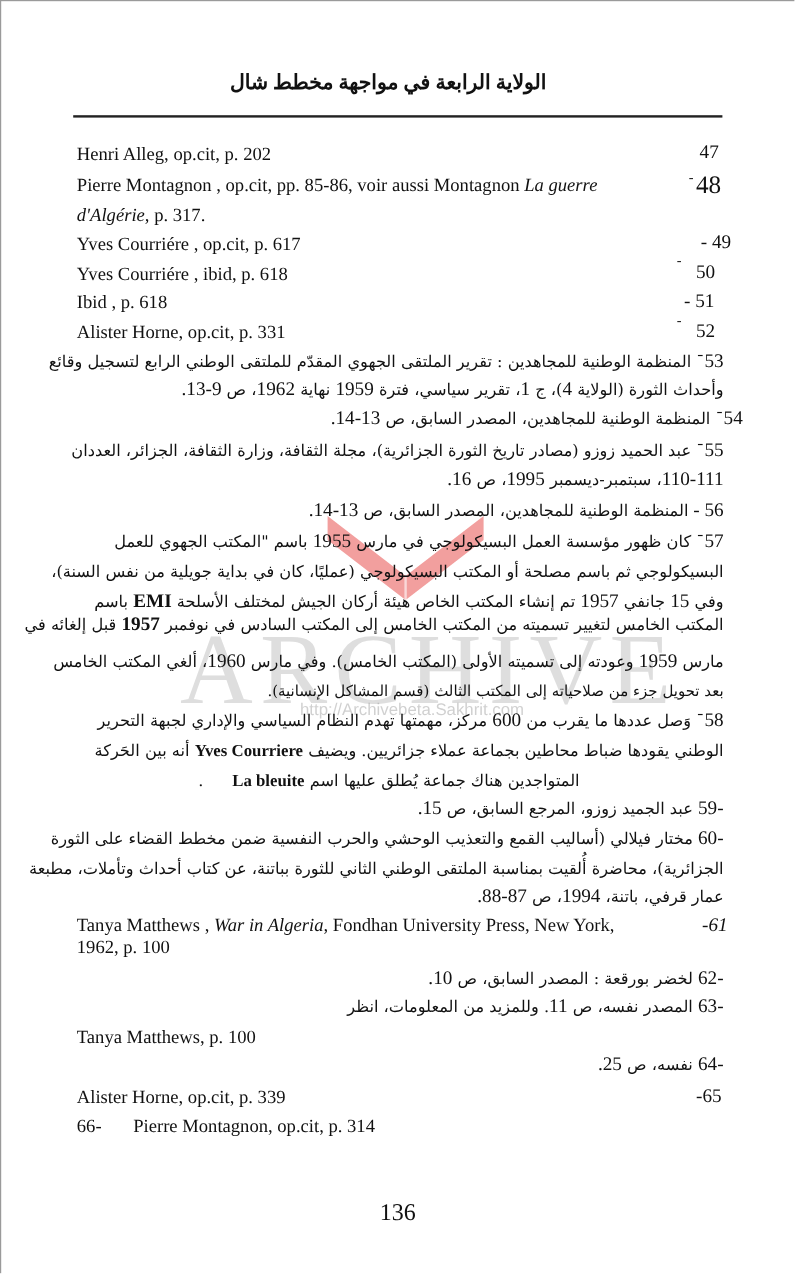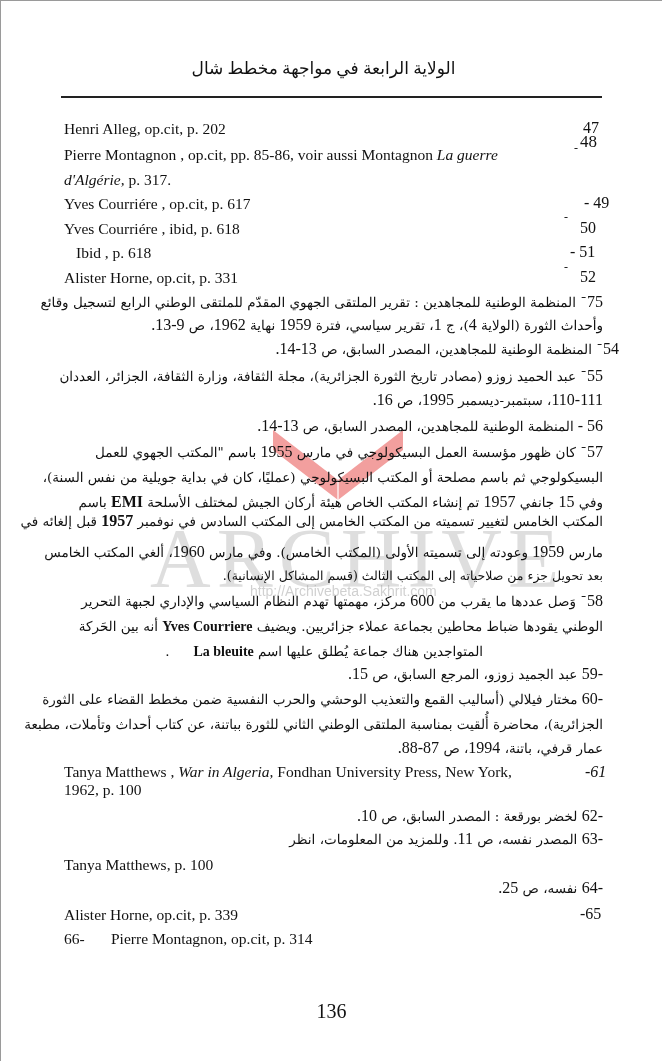--- a/index.html
+++ b/index.html
@@ -3,21 +3,21 @@
 <meta charset="utf-8">
 <style>
   html, body { margin:0; padding:0; }
   body {
     width:663px; height:1062px; background:#ffffff; position:relative; overflow:hidden;
     font-family: "Liberation Serif", "DejaVu Serif", serif; color:#111;
   }
   .frame { position:absolute; left:0; top:0; width:661px; height:1060px; border-top:1px solid #9a9a9a; border-left:1px solid #9a9a9a; }
   .header-title {
     position:absolute; left:0; right:16px; top:58px; text-align:center;
-    font-size:17px; font-weight:normal; direction:rtl;
+    font-size:17px; font-weight:bold; direction:rtl;
   }
   .header-rule { position:absolute; left:61px; width:541px; top:96px; height:2px; background:#222; }
 
   .line { position:absolute; font-size:15.5px; line-height:20px; white-space:nowrap; }
   .ltr { direction:ltr; }
   .rtl { direction:rtl; text-align:right; }
   .num { position:absolute; font-size:16px; line-height:20px; }
   i { font-style:italic; }
   b { font-weight:bold; }
 
@@ -52,38 +52,38 @@
   <path d="M70 60 L70 80" stroke="rgba(255,255,255,0.6)" stroke-width="2"></path>
 </svg>
 <div class="watermark">ARCHIVE</div>
 <div class="wm-url">http://Archivebeta.Sakhrit.com</div>
 
 <div class="line ltr" style="left:64px; top:119px;">Henri Alleg,  op.cit, p. 202</div>
 <div class="num" style="left:583px; top:118px;">47</div>
 
 <div class="line ltr" style="left:64px; top:145px;"><span>Pierre Montagnon , op.cit, pp. 85-86, voir aussi Montagnon </span><i>La guerre</i></div>
 <div class="num" style="left:574px; top:138px; font-size:12px;">-</div>
-<div class="num" style="left:580px; top:132px; font-size:17px;">48</div>
+<div class="num" style="left:580px; top:144px; font-size:21px;">48</div>
 <div class="line ltr" style="left:64px; top:170px;"><i>d'Algérie,</i><span> p. 317.</span></div>
 
 <div class="line ltr" style="left:64px; top:194px;">Yves Courriére , op.cit, p. 617</div>
 <div class="num" style="left:570px; top:193px;margin-left:14px;">- 49</div>
 
 <div class="line ltr" style="left:64px; top:219px;">Yves Courriére , ibid, p. 618</div>
 <div class="num" style="left:564px; top:207px; font-size:12px;">-</div>
 <div class="num" style="left:580px; top:218px;">50</div>
 
-<div class="line ltr" style="left:64px; top:243px;margin-left:12px;"> Ibid , p. 618</div>
+<div class="line ltr" style="left:64px; top:243px;"> Ibid , p. 618</div>
 <div class="num" style="left:570px; top:242px;">- 51</div>
 
 <div class="line ltr" style="left:64px; top:268px;">Alister  Horne, op.cit, p. 331</div>
 <div class="num" style="left:564px; top:257px; font-size:12px;">-</div>
 <div class="num" style="left:580px; top:267px;">52</div>
 
-<div class="line rtl ar" style="right:60px; top:292px;"><span class="n">75</span>¯ <span>المنظمة الوطنية للمجاهدين : تقرير الملتقى  الجهوي المقدّم للملتقى الوطني الرابع لتسجيل وقائع</span></div>
+<div class="line rtl ar" style="right:60px; top:292px;"><span class="n">53</span>¯ <span>المنظمة الوطنية للمجاهدين : تقرير الملتقى  الجهوي المقدّم للملتقى الوطني الرابع لتسجيل وقائع</span></div>
 <div class="line rtl ar" style="right:60px; top:315px;margin-left:20px;"><span>وأحداث الثورة (الولاية </span><span class="n">4</span><span>)، ج </span><span class="n">1</span><span>، تقرير سياسي، فترة </span><span class="n">1959</span><span> نهاية </span><span class="n">1962</span><span>، ص </span><span class="n">9-13.</span></div>
 
 <div class="line rtl ar" style="right:44px; top:339px;margin-left:31px;"><span class="n">54</span>¯ <span>المنظمة الوطنية للمجاهدين، المصدر السابق، ص </span><span class="n">13-14.</span></div>
 
 <div class="line rtl ar" style="right:60px; top:366px;"><span class="n">55</span>¯ <span>عبد الحميد زوزو (مصادر تاريخ الثورة الجزائرية)، مجلة الثقافة، وزارة الثقافة، الجزائر، العددان</span></div>
 <div class="line rtl ar" style="right:60px; top:390px;"><span class="n">110-111</span><span>، سبتمبر-ديسمبر </span><span class="n">1995</span><span>، ص </span><span class="n">16.</span></div>
 
 <div class="line rtl ar" style="right:60px; top:416px;"><span class="n">56 - </span><span>المنظمة الوطنية للمجاهدين، المصدر السابق، ص </span><span class="n">13-14.</span></div>
 
 <div class="line rtl ar" style="right:60px; top:442px;"><span class="n">57</span>¯ <span>كان ظهور مؤسسة العمل البسيكولوجي في مارس </span><span class="n">1955</span><span> باسم "المكتب الجهوي للعمل</span></div>

